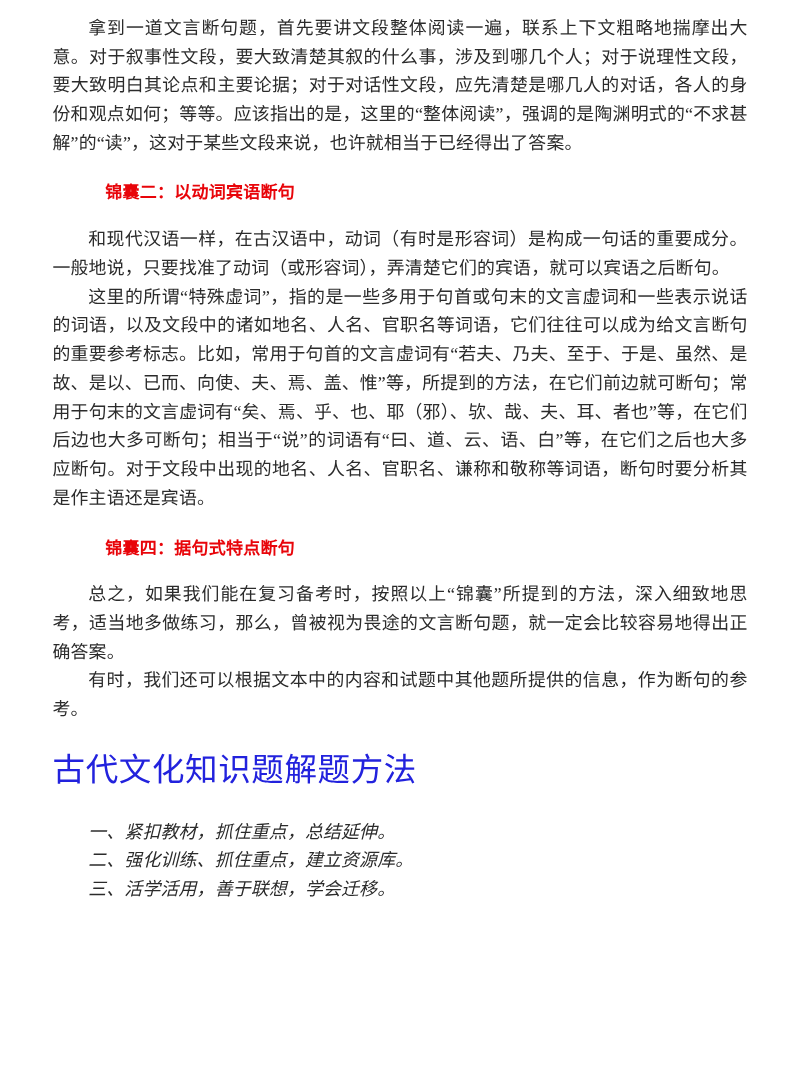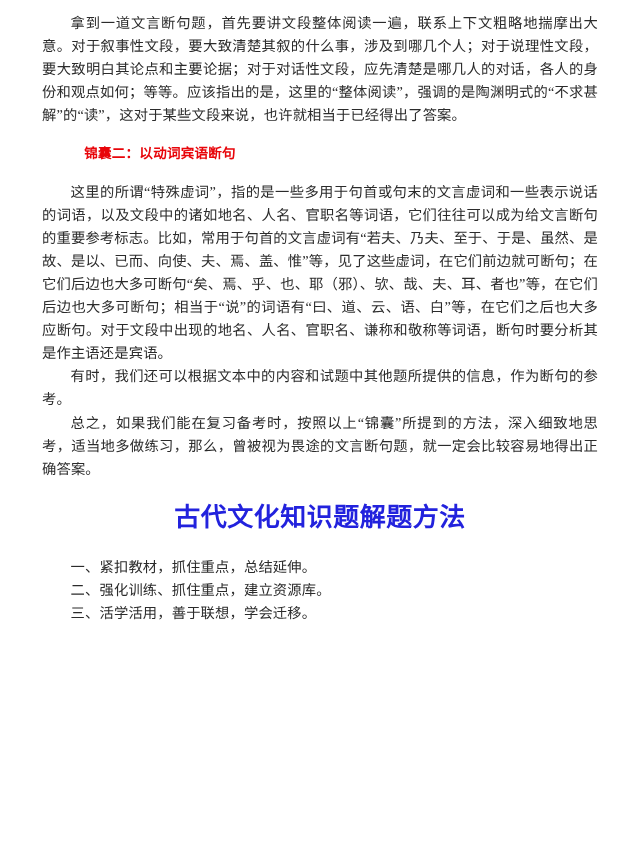--- a/index.html
+++ b/index.html
@@ -45,59 +45,61 @@
     font-weight: bold;
     color: #e8050a;
     text-indent: 2em;
     letter-spacing: 0.2px;
   }
 
   
   .section-title {
     margin: 0;
     padding: 21px 0 24px 0;
-    text-align: center;
     font-family: "Liberation Sans", "DejaVu Sans", sans-serif;
     font-size: 26px;
     line-height: 30px;
-    font-weight: 700;
+    font-weight: 400;
     color: #2222dd;
     letter-spacing: 0.5px;
   }
 
   
   .num-list {
     margin: 0;
     padding: 0;
     list-style: none;
   }
   .num-item {
     margin: 0;
     font-size: 14.3px;
     line-height: 23.1px;
     text-indent: 2em;
     letter-spacing: 0.15px;
     color: #2b2b2b;
+    font-style: italic;
   }
 </style>
 </head>
 <body>
 
 <div class="page">
 
   <p class="para">拿到一道文言断句题，首先要讲文段整体阅读一遍，联系上下文粗略地揣摩出大意。对于叙事性文段，要大致清楚其叙的什么事，涉及到哪几个人；对于说理性文段，要大致明白其论点和主要论据；对于对话性文段，应先清楚是哪几人的对话，各人的身份和观点如何；等等。应该指出的是，这里的“整体阅读”，强调的是陶渊明式的“不求甚解”的“读”，这对于某些文段来说，也许就相当于已经得出了答案。</p>
 
   <h3 class="tip-heading">锦囊二：以动词宾语断句</h3>
+  <p class="para">和现代汉语一样，在古汉语中，动词（有时是形容词）是构成一句话的重要成分。一般地说，只要找准了动词（或形容词），弄清楚它们的宾语，就可以宾语之后断句。</p>
 
-  <p class="para">这里的所谓“特殊虚词”，指的是一些多用于句首或句末的文言虚词和一些表示说话的词语，以及文段中的诸如地名、人名、官职名等词语，它们往往可以成为给文言断句的重要参考标志。比如，常用于句首的文言虚词有“若夫、乃夫、至于、于是、虽然、是故、是以、已而、向使、夫、焉、盖、惟”等，见了这些虚词，在它们前边就可断句；在它们后边也大多可断句“矣、焉、乎、也、耶（邪）、欤、哉、夫、耳、者也”等，在它们后边也大多可断句；相当于“说”的词语有“曰、道、云、语、白”等，在它们之后也大多应断句。对于文段中出现的地名、人名、官职名、谦称和敬称等词语，断句时要分析其是作主语还是宾语。</p>
+  <p class="para">这里的所谓“特殊虚词”，指的是一些多用于句首或句末的文言虚词和一些表示说话的词语，以及文段中的诸如地名、人名、官职名等词语，它们往往可以成为给文言断句的重要参考标志。比如，常用于句首的文言虚词有“若夫、乃夫、至于、于是、虽然、是故、是以、已而、向使、夫、焉、盖、惟”等，所提到的方法，在它们前边就可断句；常用于句末的文言虚词有“矣、焉、乎、也、耶（邪）、欤、哉、夫、耳、者也”等，在它们后边也大多可断句；相当于“说”的词语有“曰、道、云、语、白”等，在它们之后也大多应断句。对于文段中出现的地名、人名、官职名、谦称和敬称等词语，断句时要分析其是作主语还是宾语。</p>
 
+  <h3 class="tip-heading">锦囊四：据句式特点断句</h3>
+
+  <p class="para">总之，如果我们能在复习备考时，按照以上“锦囊”所提到的方法，深入细致地思考，适当地多做练习，那么，曾被视为畏途的文言断句题，就一定会比较容易地得出正确答案。</p>
 
   <p class="para">有时，我们还可以根据文本中的内容和试题中其他题所提供的信息，作为断句的参考。</p>
-
-  <p class="para">总之，如果我们能在复习备考时，按照以上“锦囊”所提到的方法，深入细致地思考，适当地多做练习，那么，曾被视为畏途的文言断句题，就一定会比较容易地得出正确答案。</p>
 
   <h1 class="section-title">古代文化知识题解题方法</h1>
 
 
   <ul class="num-list">
     <li class="num-item">一、紧扣教材，抓住重点，总结延伸。</li>
     <li class="num-item">二、强化训练、抓住重点，建立资源库。</li>
     <li class="num-item">三、活学活用，善于联想，学会迁移。</li>
 
   </ul>

